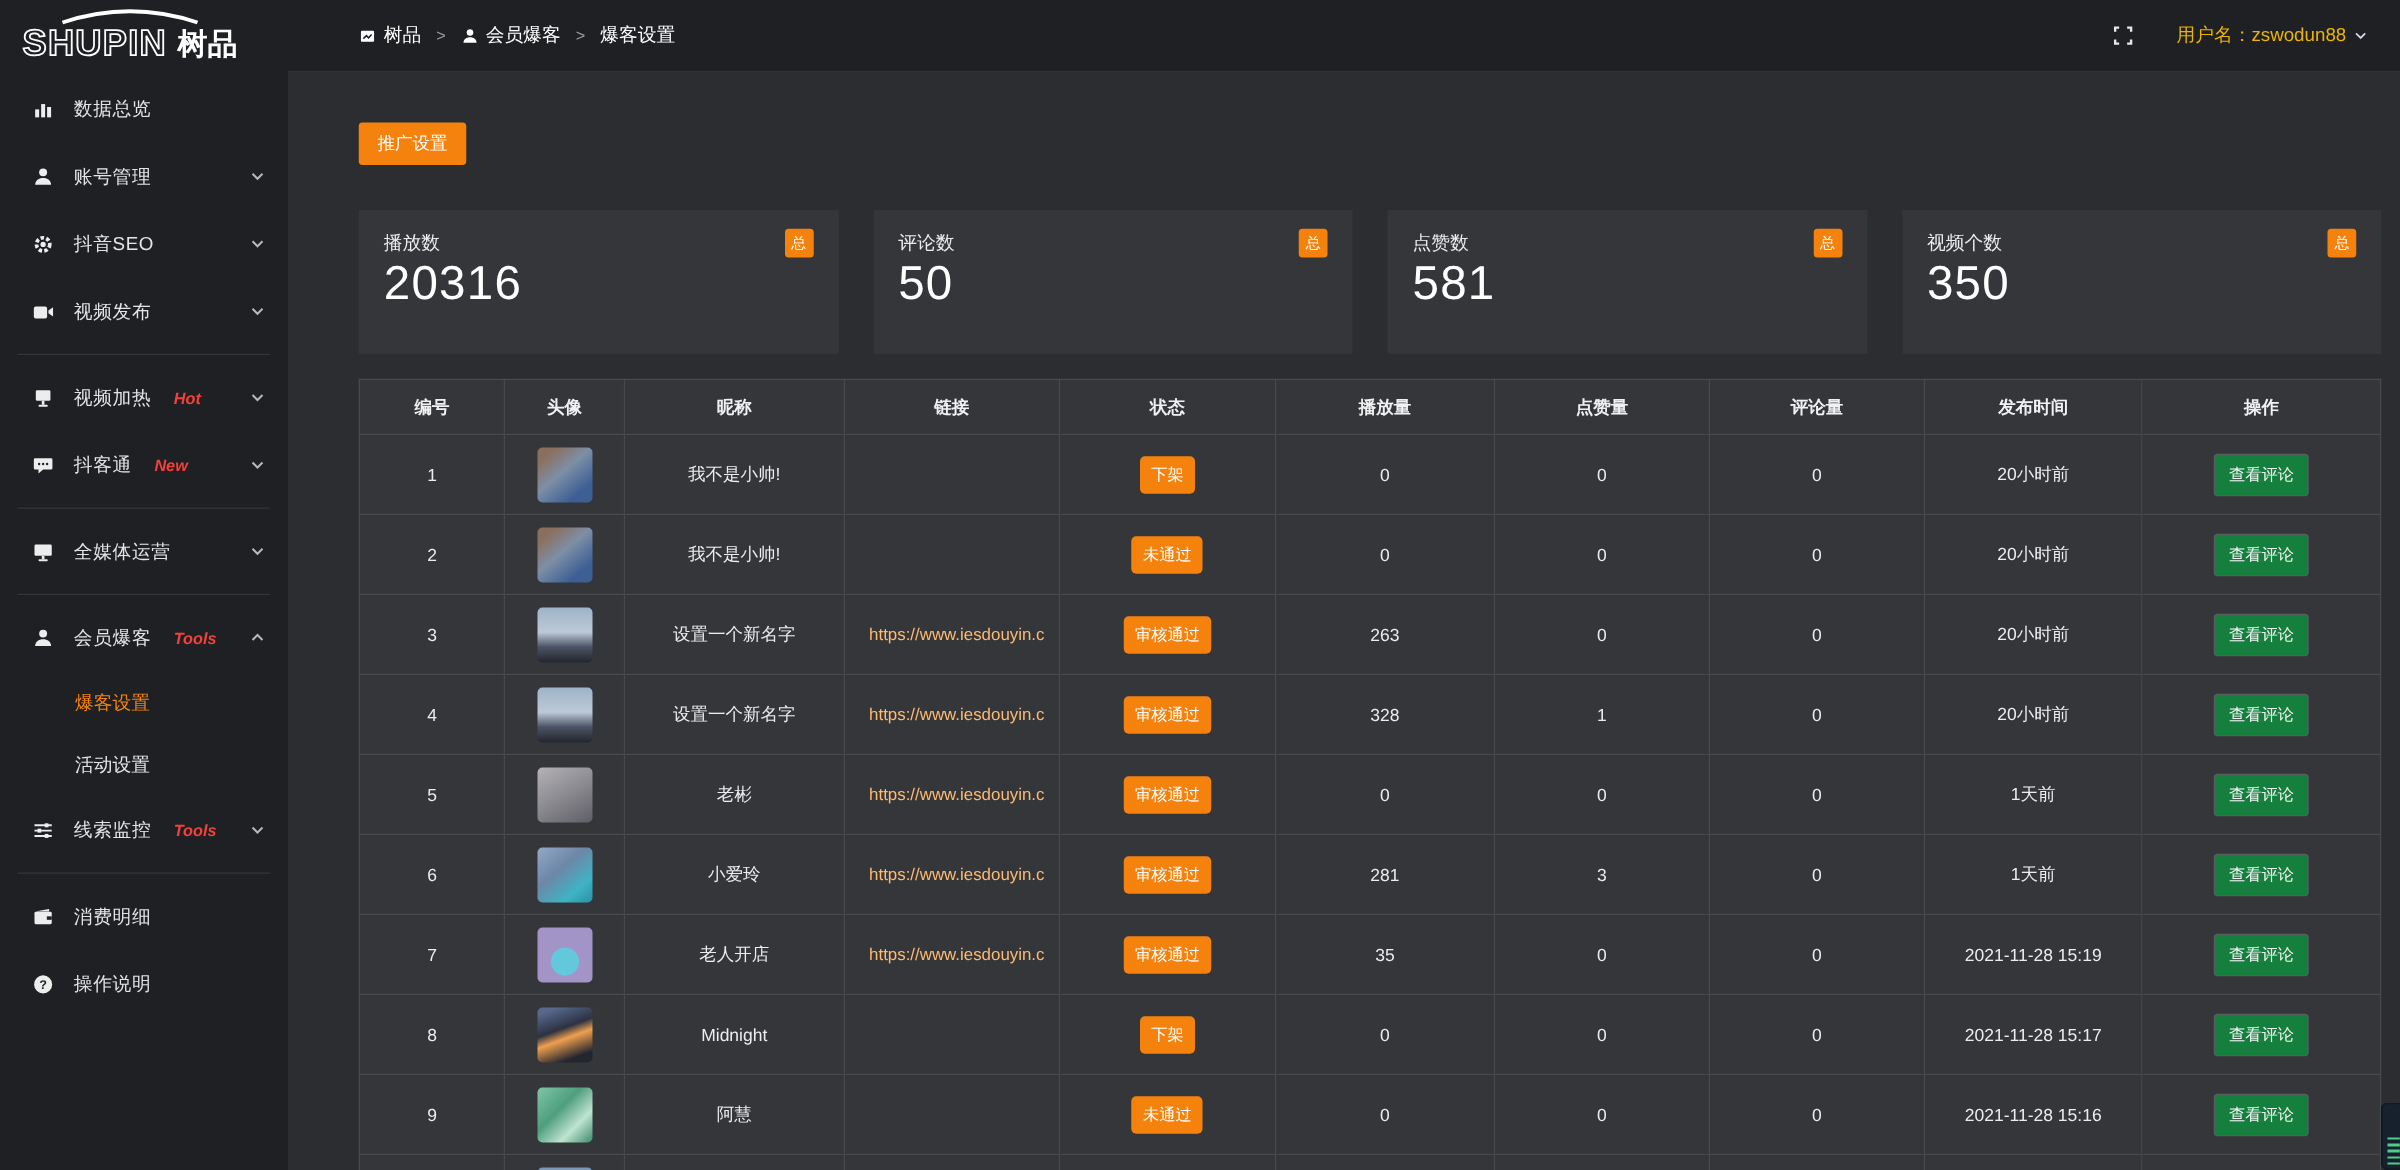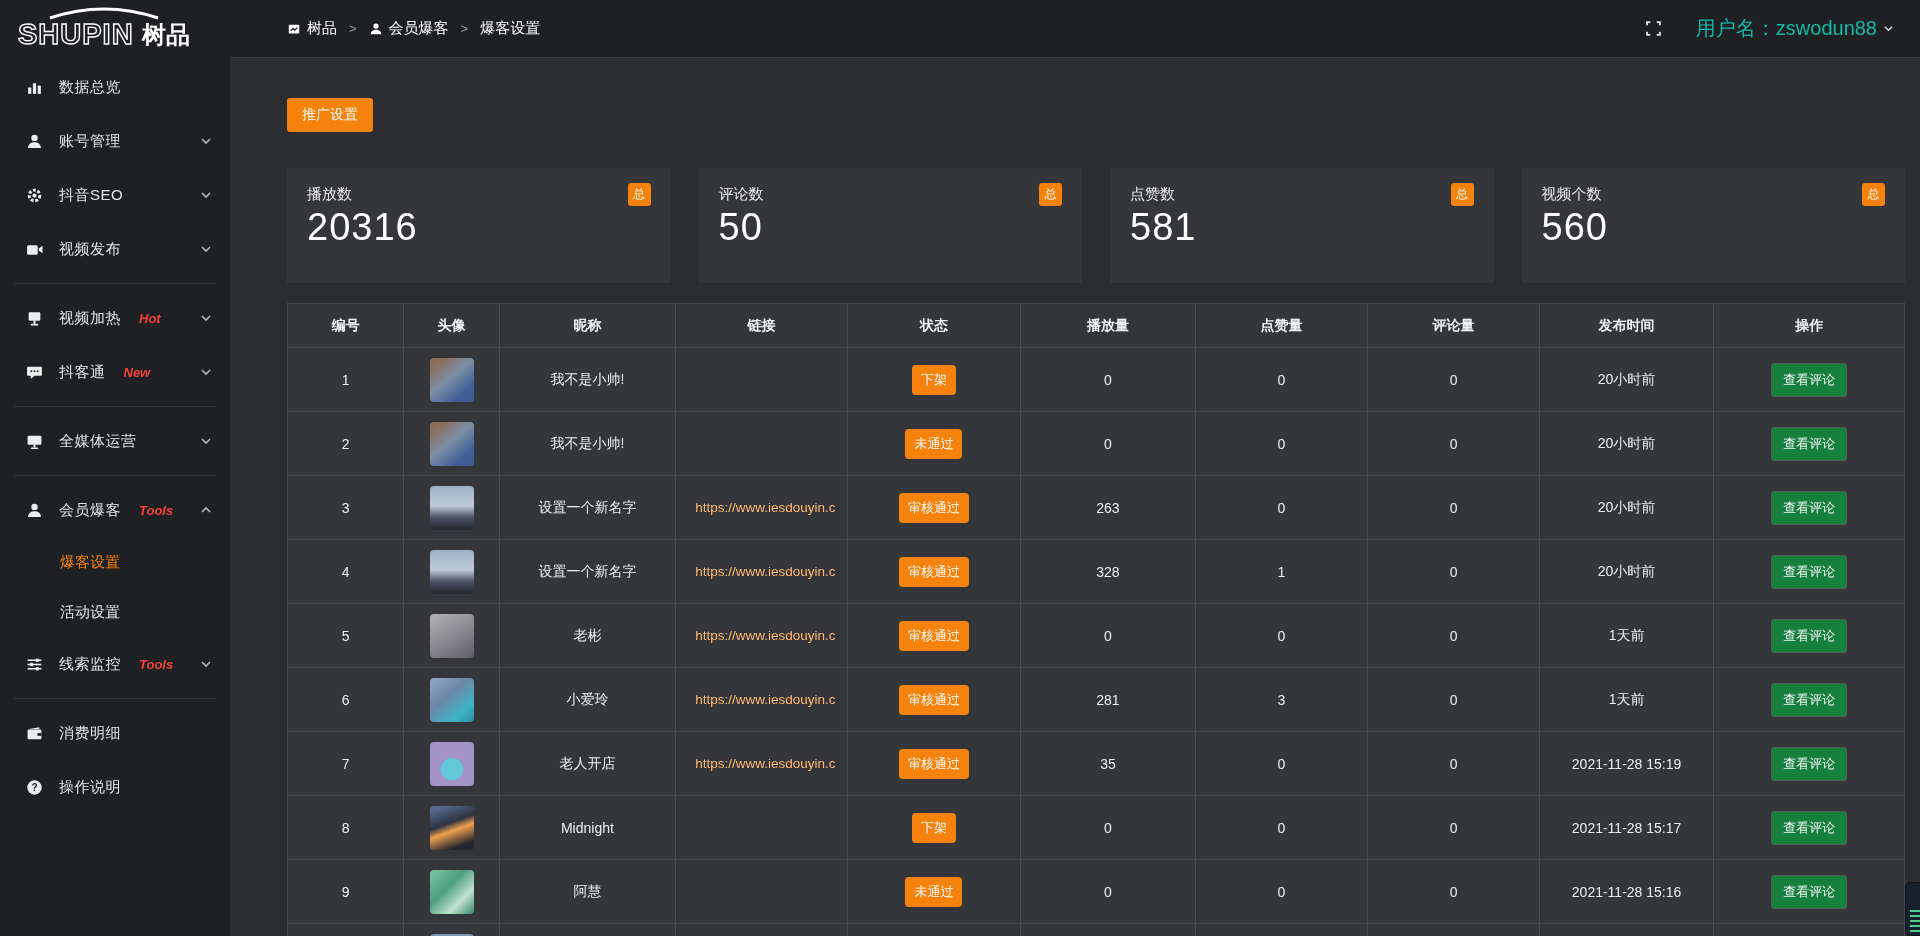--- a/index.html
+++ b/index.html
@@ -35,21 +35,21 @@
     display: flex; align-items: center; padding: 0 26px 0 57px;
   }
   .breadcrumb { display: flex; align-items: center; gap: 10px; font-size: 15px; color: #fff; }
   .crumb { display: flex; align-items: center; gap: 6px; cursor: pointer; }
   .crumb-icon { width: 14px; height: 14px; display: inline-flex; color: #fff; }
   .crumb-icon svg { width: 100%; height: 100%; fill: currentColor; }
   .crumb-sep { color: #9a9b9e; font-size: 13px; margin: 0 2px; }
   .topbar-right { margin-left: auto; display: flex; align-items: center; gap: 34px; }
   .fs-icon { width: 17px; height: 17px; display: inline-flex; color: #e6e7e9; cursor: pointer; }
   .fs-icon svg { width: 100%; height: 100%; }
-  .user-entry { display: flex; align-items: center; gap: 6px; cursor: pointer; color: #14b8a6; font-size: 20px; }
+  .user-entry { display: flex; align-items: center; gap: 6px; cursor: pointer; color: #eab308; font-size: 15px; }
   .user-chevron { width: 11px; height: 11px; display: inline-flex; color: #d6d7d9; }
   .user-chevron svg { width: 100%; height: 100%; }
   
   .main { margin-left: 230px; padding: 58px 15px 0 57px; }
   .promo-btn {
     margin-top: 40px; height: 34px; padding: 0 15px; background: #f5820c; color: #fff;
     border: none; border-radius: 3px; font-size: 14px; cursor: pointer;
     font-family: inherit; display: inline-block;
   }
   
@@ -342,21 +342,21 @@
       <span class="stat-label">点赞数</span>
       <span class="stat-badge">总</span>
     </div>
     <div class="stat-value">581</div>
   </div>
       <div class="stat-card">
     <div class="stat-top">
       <span class="stat-label">视频个数</span>
       <span class="stat-badge">总</span>
     </div>
-    <div class="stat-value">560</div>
+    <div class="stat-value">350</div>
   </div>
     </div>
 
   <table class="grid">
     <colgroup>
       <col style="width:116px">
         <col style="width:95px">
         <col style="width:176px">
         <col style="width:171px">
         <col style="width:173px">

